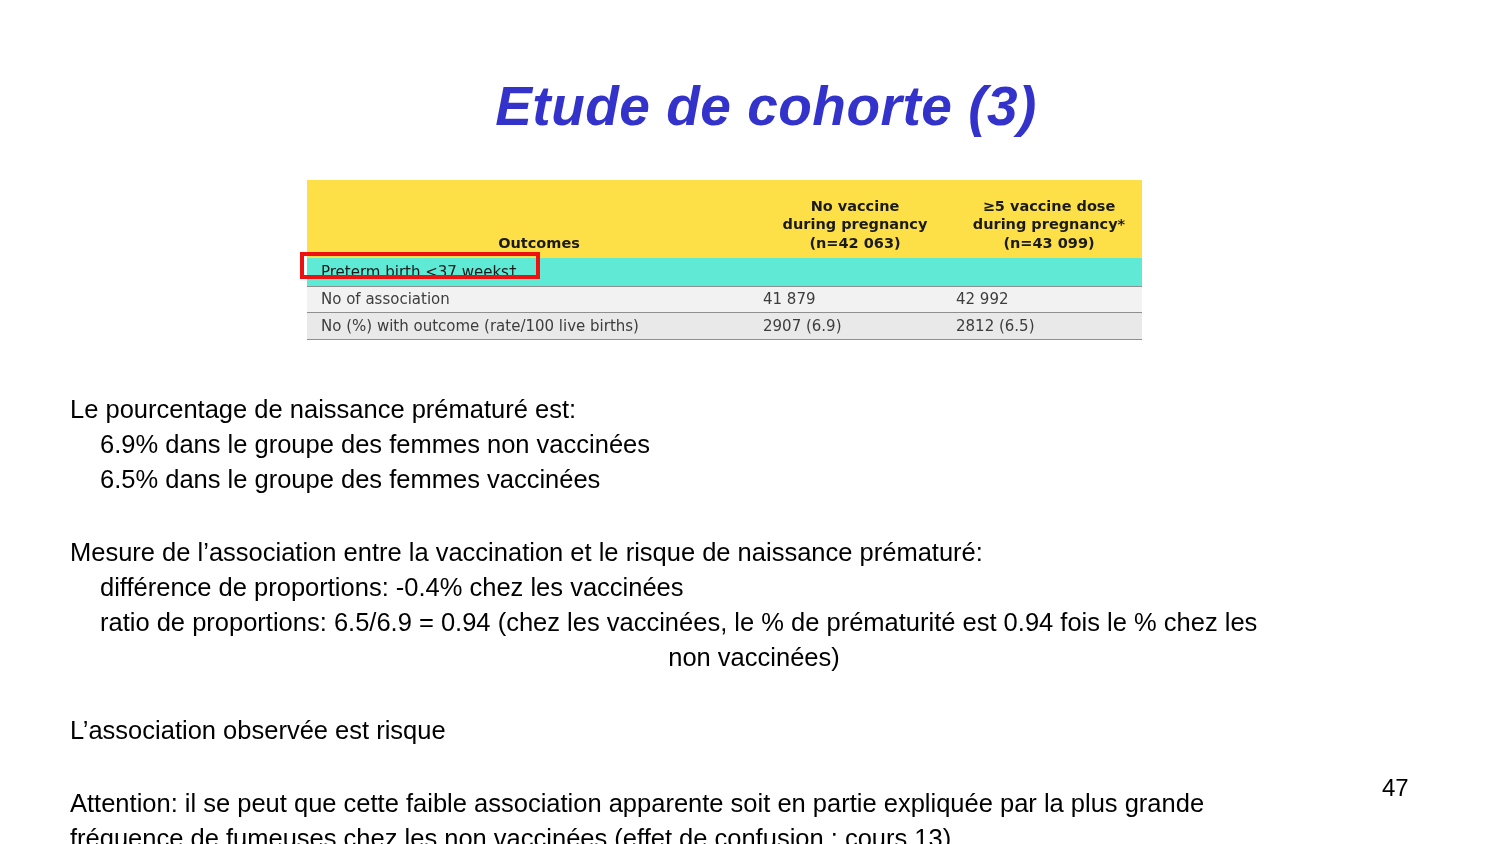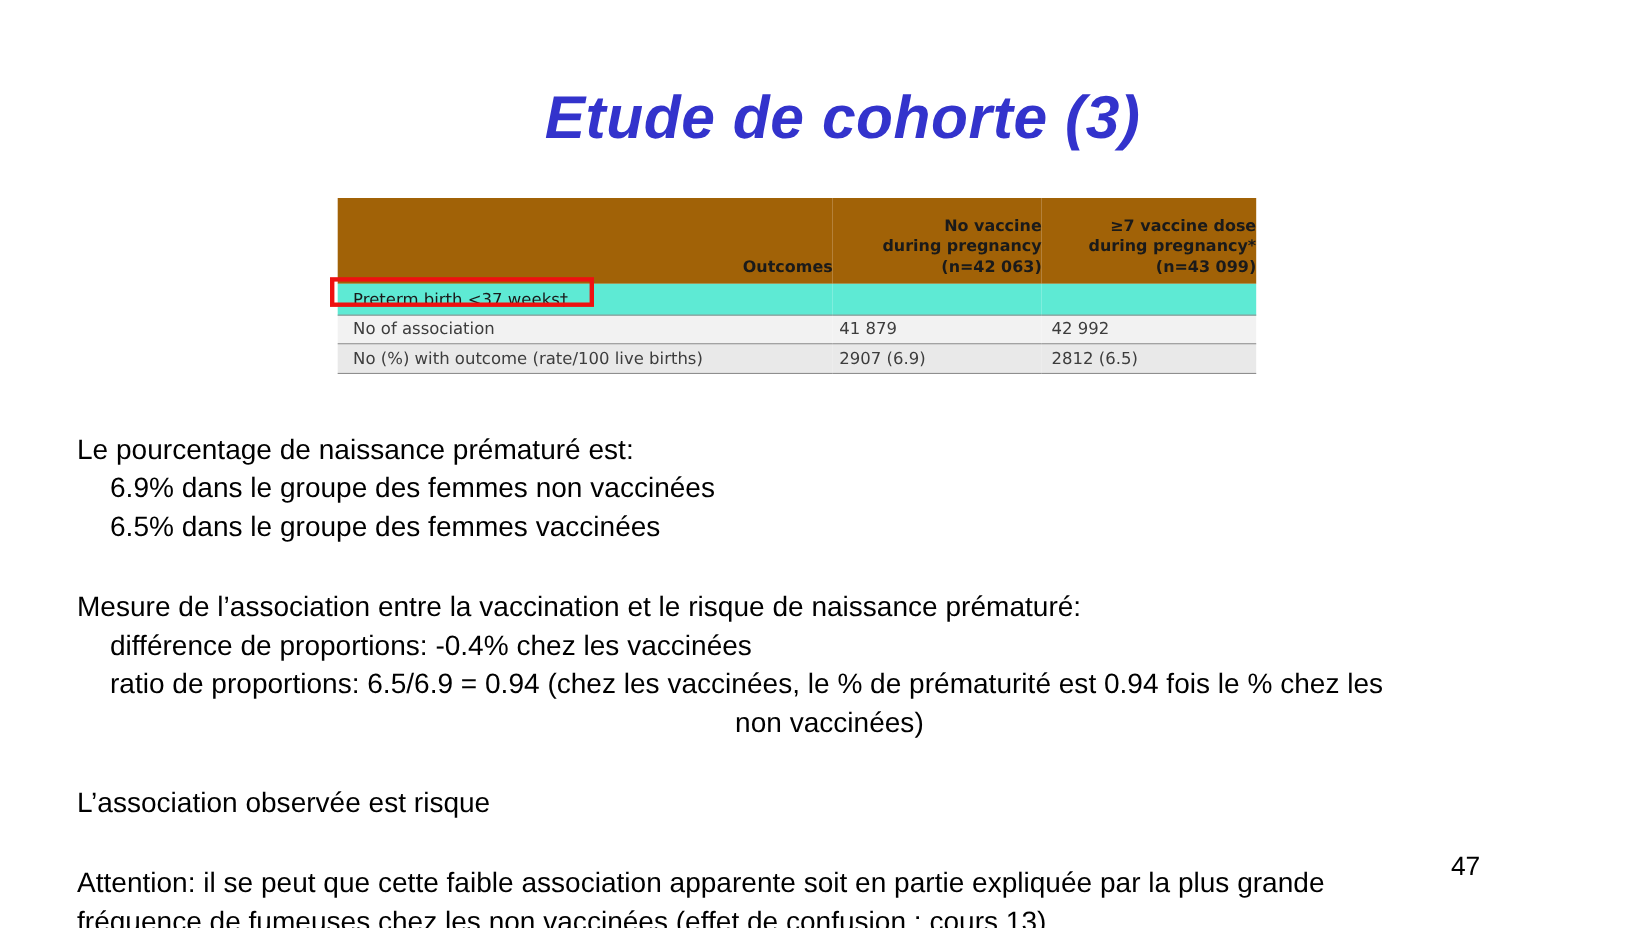--- a/index.html
+++ b/index.html
@@ -45,23 +45,23 @@
   #paper-table table {
     width: 100%;
     border-collapse: collapse;
     table-layout: fixed;
   }
   #paper-table col.c-outcome { width: 450px; }
   #paper-table col.c-novac   { width: 190px; }
   #paper-table col.c-vac     { width: 195px; }
 
   #paper-table thead th {
-    background: #a16207;
+    background: #fde047;
     vertical-align: bottom;
-    text-align: right;
+    text-align: center;
     font-weight: bold;
     font-size: 14.5px;
     line-height: 1.27;
     padding: 0 0 6px 0;
     height: 72px;
     color: #1a1a1a;
   }
   #paper-table thead th.th-outcome { padding-left: 14px; }
   #paper-table thead th.th-novac   { padding-left: 6px; }
   #paper-table thead th.th-vac     { padding-left: 9px; }
@@ -124,21 +124,21 @@
   }
   .para { margin: 6px; }
   .line { white-space: nowrap; }
   .line.indent { padding-left: 30px; }
   .line.wrap-center { text-align: center; white-space: normal; }
   .spacer { height: 26px; }
 
   
   #page-number {
     position: absolute;
-    left: 1319px;
+    left: 1382px;
     top: 774px;
     font-size: 24px;
     color: #000000;
   }
 </style>
 </head>
 <body>
 
 <div id="slide-title">Etude de cohorte (3)</div>
 
@@ -153,21 +153,21 @@
       <tr>
         <th class="th-outcome">
           <span class="hline">Outcomes</span>
         </th>
         <th class="th-novac">
           <span class="hline">No vaccine</span>
           <span class="hline">during pregnancy</span>
           <span class="hline">(n=42 063)</span>
         </th>
         <th class="th-vac">
-          <span class="hline">≥7 vaccine dose</span>
+          <span class="hline">≥5 vaccine dose</span>
           <span class="hline">during pregnancy*</span>
           <span class="hline">(n=43 099)</span>
         </th>
       </tr>
     </thead>
     <tbody>
       <tr class="row-section">
         <td class="sec-label">Preterm birth &lt;37 weeks†</td>
         <td></td>
         <td></td>

